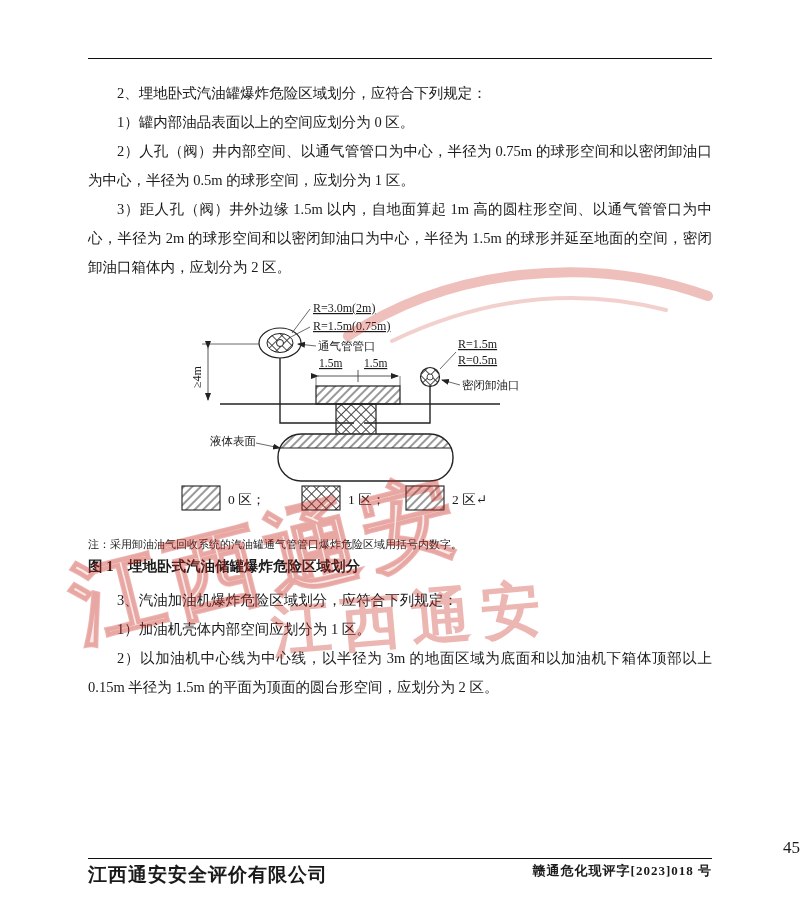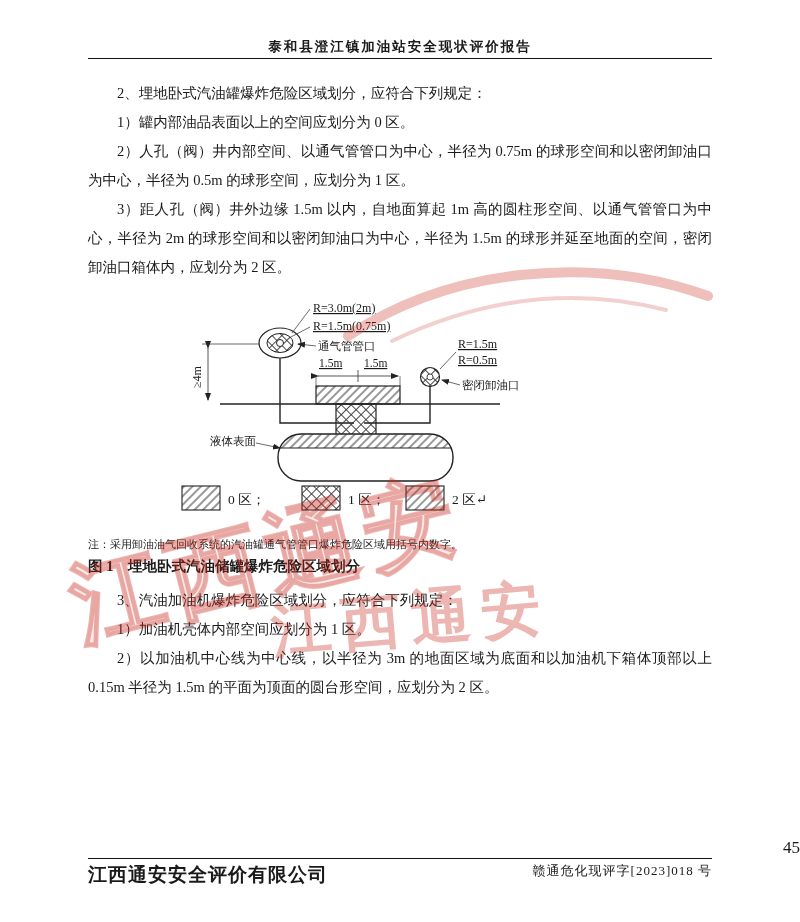--- a/index.html
+++ b/index.html
@@ -22,21 +22,21 @@
   
   .figure-block{margin:4px 0 0 0;}
   .fig-svg{display:block;margin:0 auto;transform:translateX(18px);}
   .fig-note{font-size:11px;line-height:16px;text-align:left;text-indent:0;margin-top:18px;}
   .fig-caption{font-size:14.5px;font-weight:bold;line-height:22px;text-align:left;text-indent:0;margin-top:3px;}
   .after-figure{margin-top:9px;}
   
   .page-number{position:absolute;top:838px;left:0;width:100%;text-align:right;font-size:17px;}
   .footer-rule{position:absolute;top:858px;left:88px;width:624px;height:0;border-top:1.6px solid #111;}
   .footer-left{position:absolute;top:862px;left:88px;font-size:19px;font-weight:bold;letter-spacing:1px;}
-  .footer-right{position:absolute;top:862px;right:88px;font-size:13px;font-weight:normal;letter-spacing:1px;}
+  .footer-right{position:absolute;top:862px;right:88px;font-size:13px;font-weight:bold;letter-spacing:1px;}
   
   .wm{position:absolute;pointer-events:none;z-index:6;font-weight:bold;white-space:nowrap;}
   .wm-outline{
     left:58px;top:548px;font-size:92px;letter-spacing:8px;
     color:rgba(198,42,30,0.10);
     -webkit-text-stroke:2px rgba(198,42,30,0.34);
     transform:rotate(-14deg);transform-origin:left top;
   }
   .wm-solid{
     left:268px;top:592px;font-size:60px;letter-spacing:10px;
@@ -51,21 +51,20 @@
 
 <div class="page">
 
   <div class="wm wm-outline">江西通安</div>
   <div class="wm wm-solid">江西通安</div>
   <svg class="wm-swoosh" width="400" height="110" viewBox="0 0 400 110">
     <path d="M18,96 C120,28 262,14 378,56" stroke="rgba(198,42,30,0.30)" stroke-width="10" fill="none" stroke-linecap="round"></path>
     <path d="M62,101 C152,58 242,46 336,70" stroke="rgba(198,42,30,0.22)" stroke-width="4" fill="none" stroke-linecap="round"></path>
   </svg>
 
-  <div class="header-title">泰和县澄江镇加油站安全现状评价报告</div>
   <div class="header-rule"></div>
 
   <div class="content">
     <p class="para">2、埋地卧式汽油罐爆炸危险区域划分，应符合下列规定：</p>
     <p class="para">1）罐内部油品表面以上的空间应划分为 0 区。</p>
     <p class="para">2）人孔（阀）井内部空间、以通气管管口为中心，半径为 0.75m 的球形空间和以密闭卸油口为中心，半径为 0.5m 的球形空间，应划分为 1 区。</p>
     <p class="para">3）距人孔（阀）井外边缘 1.5m 以内，自地面算起 1m 高的圆柱形空间、以通气管管口为中心，半径为 2m 的球形空间和以密闭卸油口为中心，半径为 1.5m 的球形并延至地面的空间，密闭卸油口箱体内，应划分为 2 区。</p>
 
     <div class="figure-block">
       <svg class="fig-svg" width="500" height="232" viewBox="0 0 500 232">

